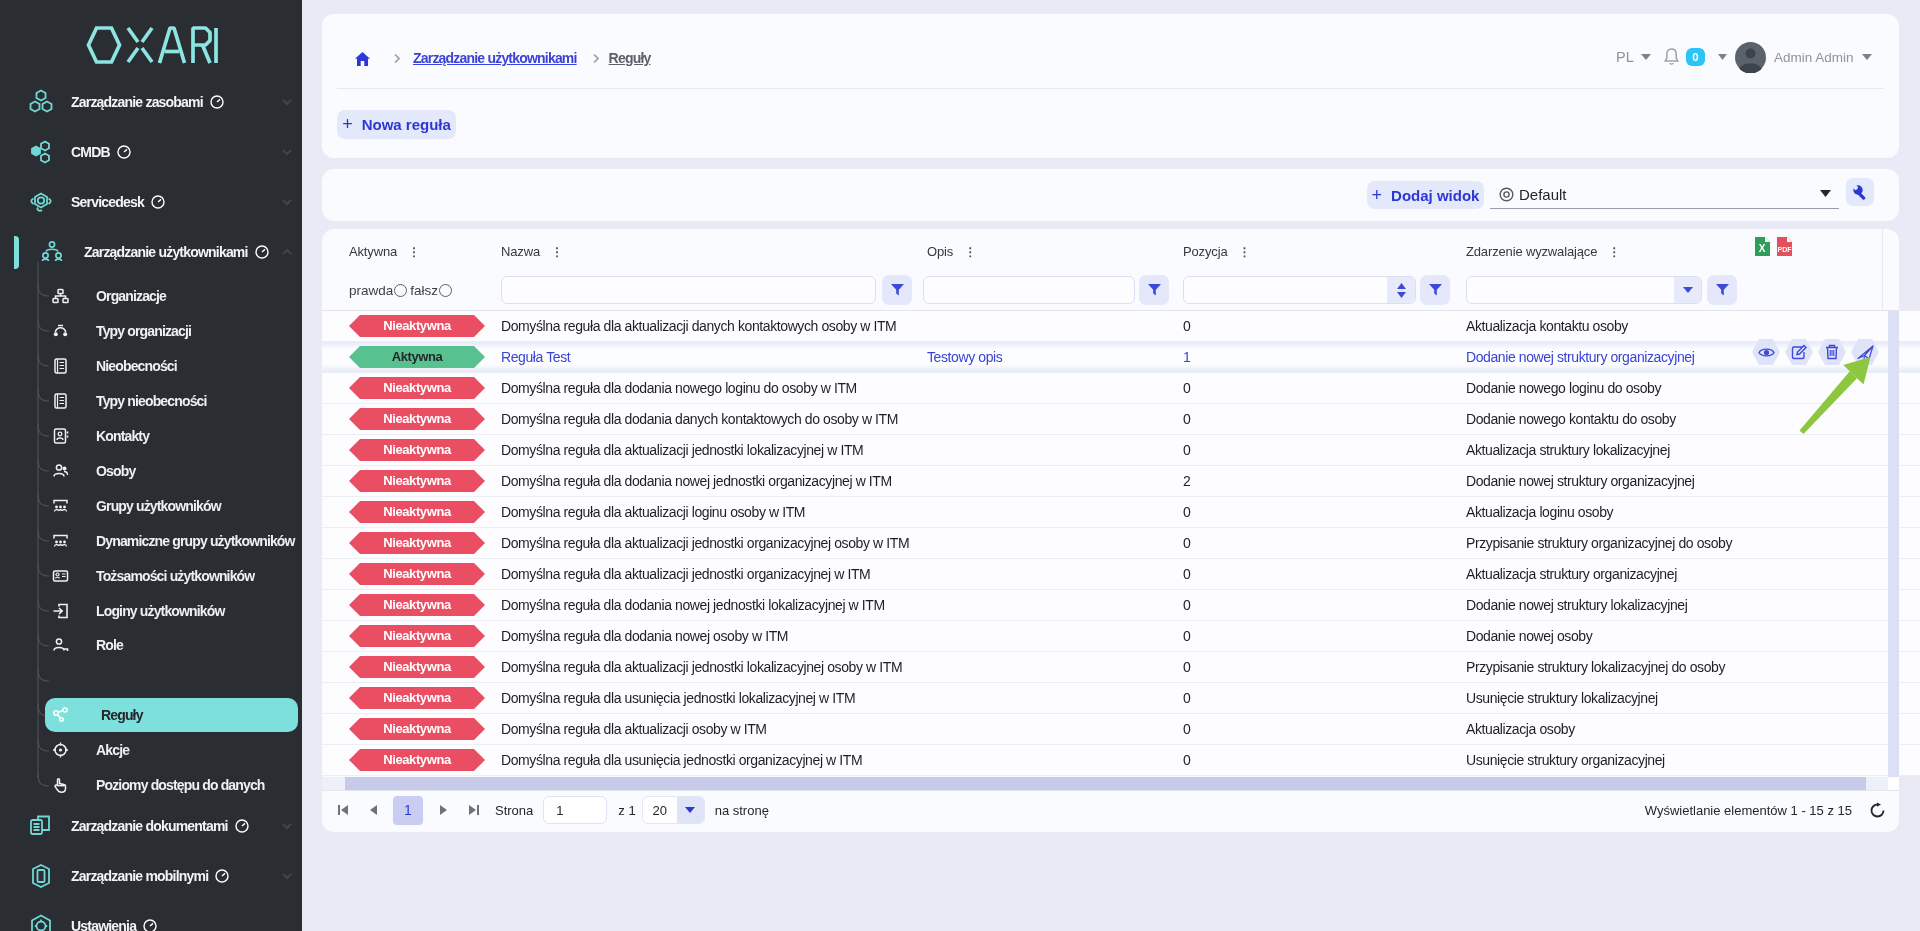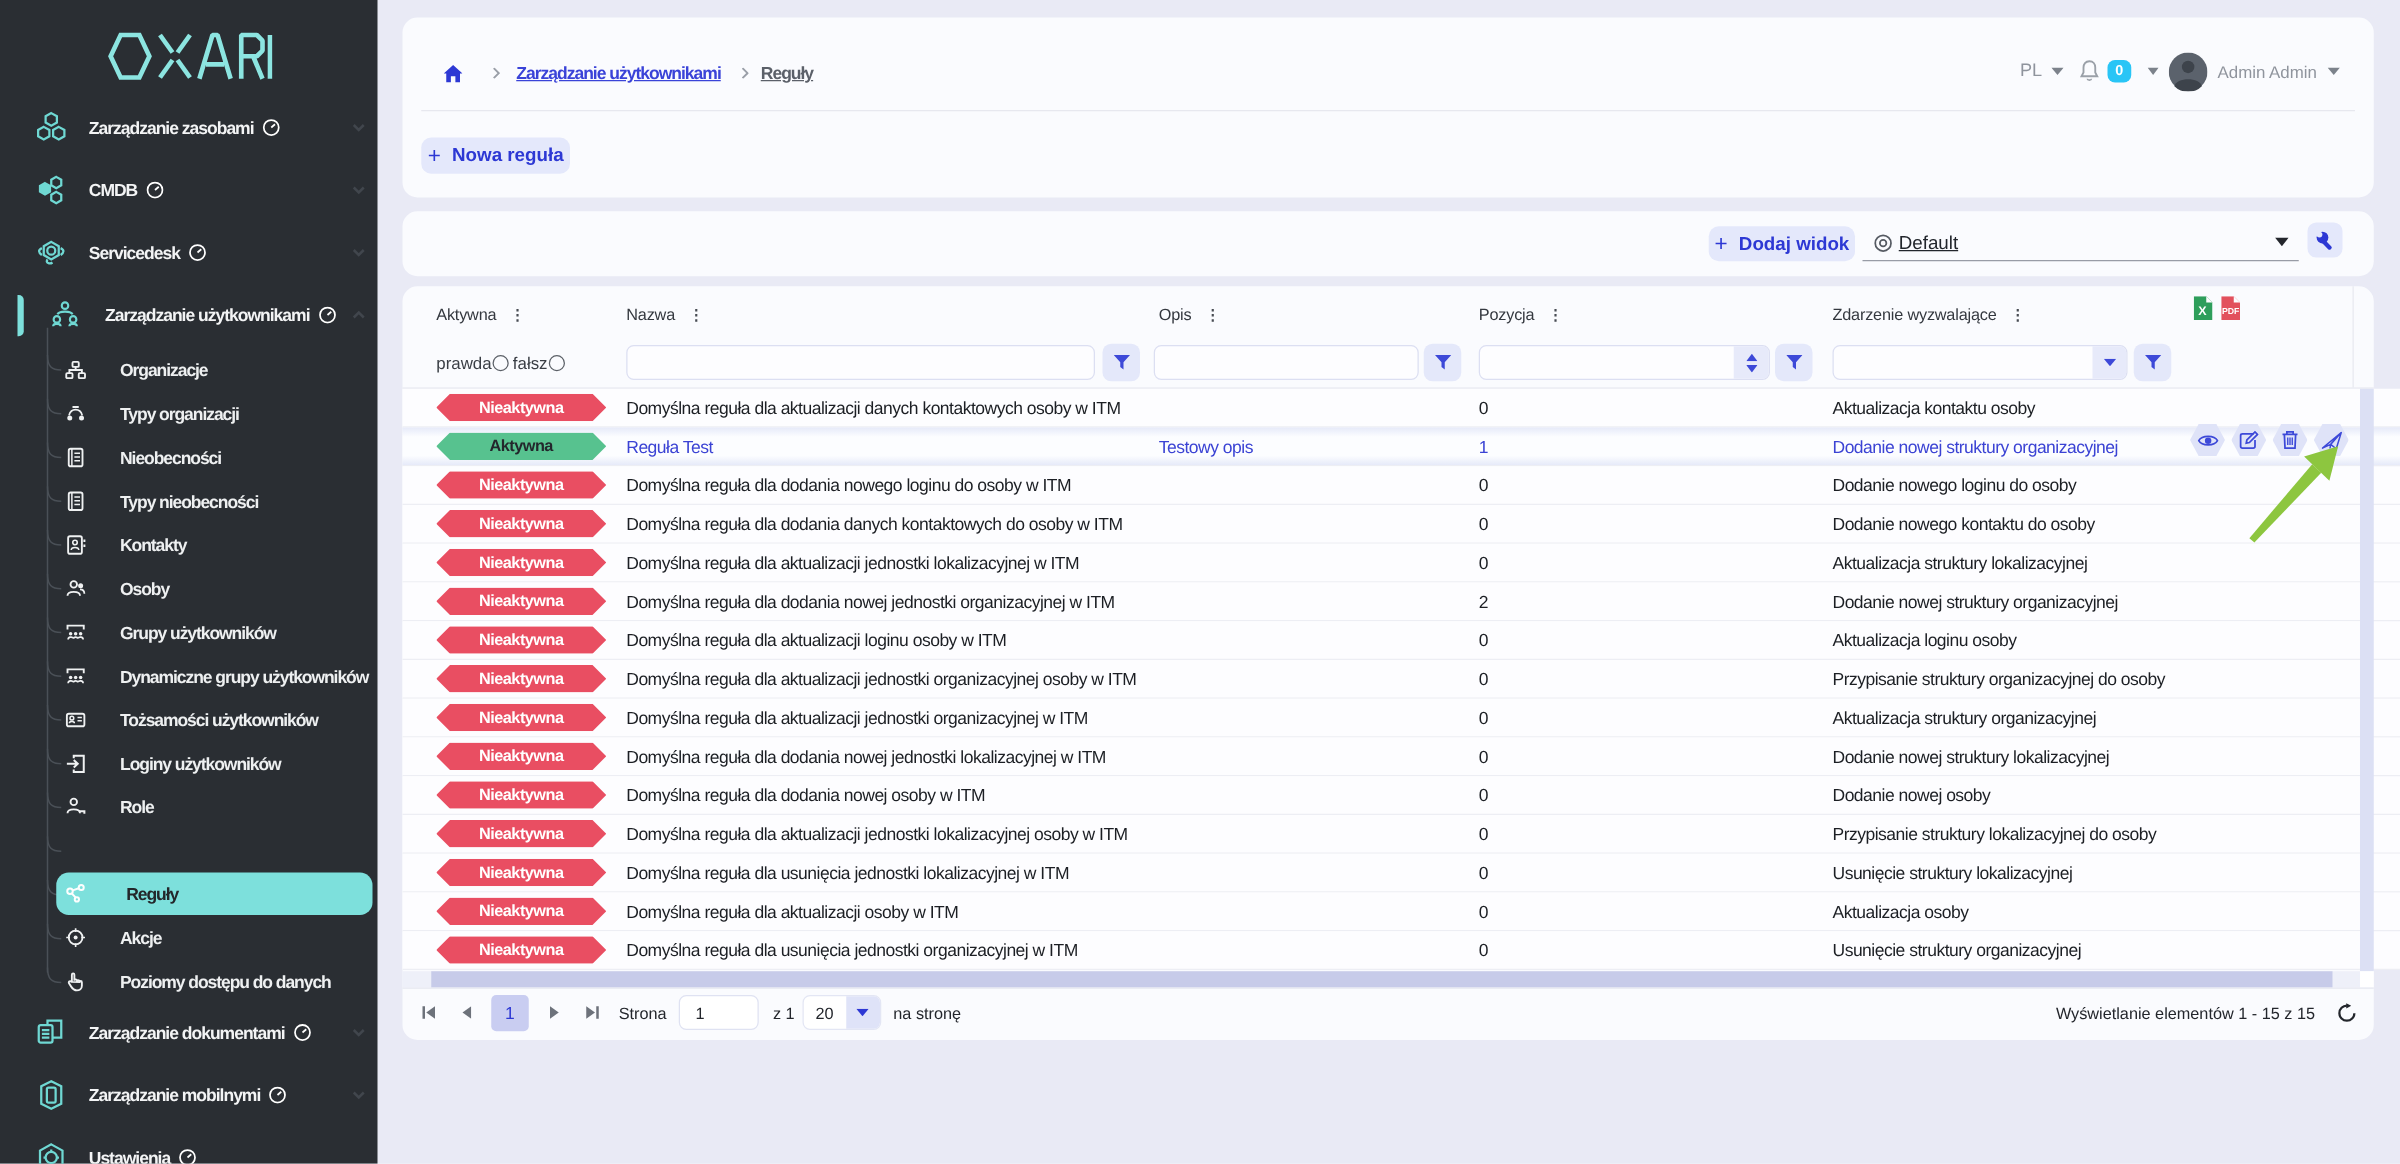--- a/index.html
+++ b/index.html
@@ -353,21 +353,21 @@
   <div id="hr1"></div>
   <div class="btn-lav" style="left:15px; top:96px; width:119px; height:29px;"><span style="font-size:18px;font-weight:400;margin-right:9px;">+</span>Nowa reguła</div>
 </div>
 
 <div class="card" id="card2">
   <div class="btn-lav" style="left:1045px; top:12px; width:117px; height:28px;"><span style="font-size:18px;font-weight:400;margin-right:9px;">+</span>Dodaj widok</div>
   <svg class="abs" style="left:1177px;top:18px;" width="15" height="15" viewBox="0 0 15 15" fill="none" stroke="#565b63" stroke-width="1.4">
       <circle cx="7.5" cy="7.5" r="6.3"></circle>
       <circle cx="7.5" cy="7.5" r="2.6"></circle>
     </svg>
-  <div class="abs" style="left:1197px;top:17px;font-size:15px;color:#22262c;text-decoration:underline;">Default</div>
+  <div class="abs" style="left:1197px;top:17px;font-size:15px;color:#22262c;">Default</div>
   <div class="abs" style="left:1168px;top:39px;width:349px;border-top:1px solid #989ca6;"></div>
   <svg class="abs" style="left:1498px;top:21px;" width="11" height="7" viewBox="0 0 11 7" fill="#23262c">
       <path d="M0 0 L11 0 L5.5 7 Z"></path>
     </svg>
   <div class="abs" style="left:1524px;top:9px;width:28px;height:28px;background:#e4e8fb;border-radius:7px;">
     <svg width="16" height="16" viewBox="0 0 16 16" style="margin:6px;">
         <g fill="#2d38d4">
           <circle cx="6" cy="6" r="4.7"></circle>
           <rect x="7.6" y="7.6" width="9" height="3.4" rx="1.5" transform="rotate(45 7.6 7.6)"></rect>
         </g>

